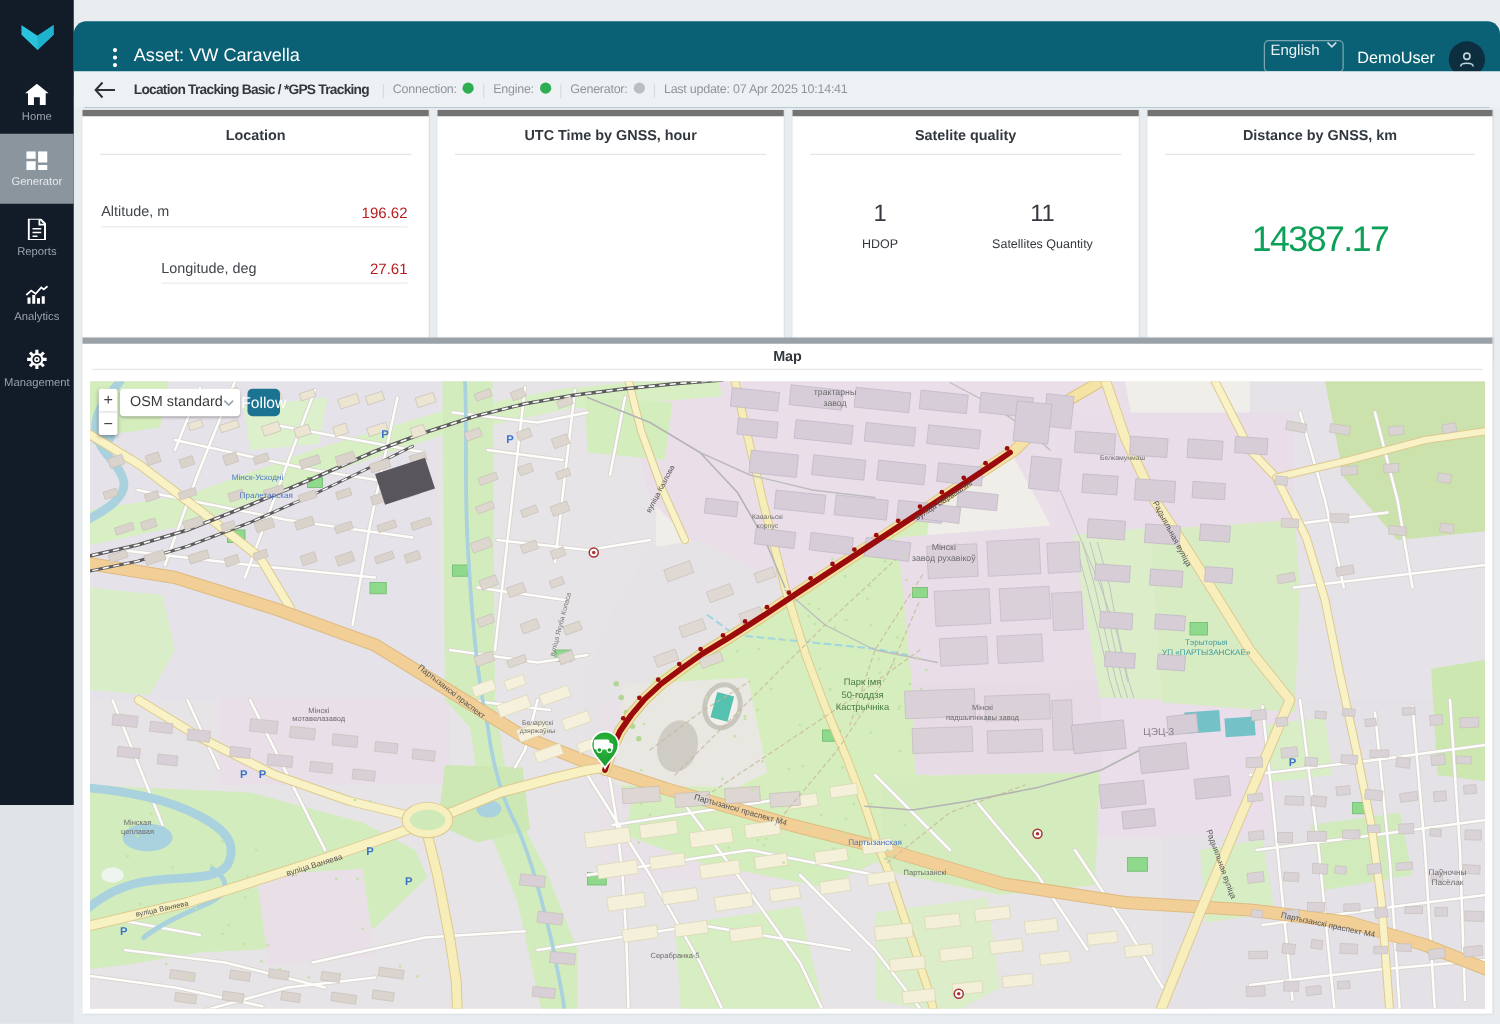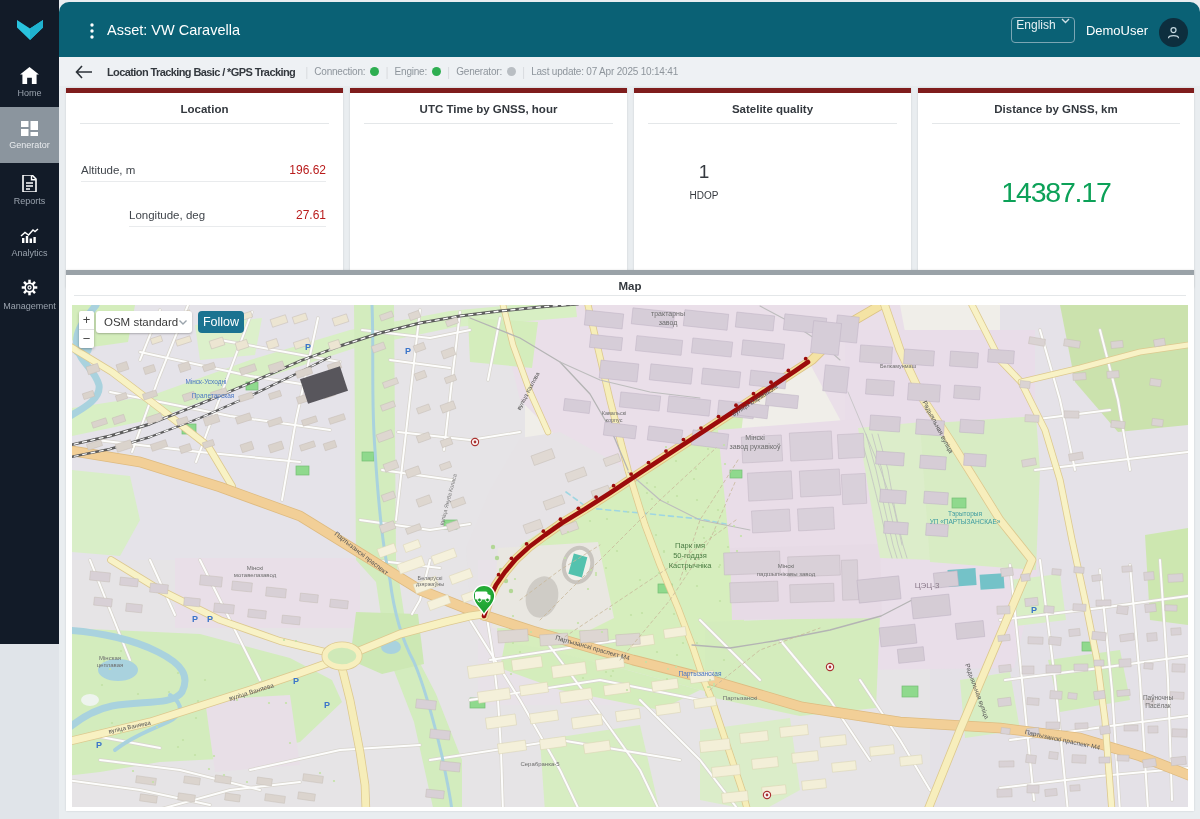--- a/index.html
+++ b/index.html
@@ -7,56 +7,56 @@
   body { background:#e9edf0; position:relative; }
   
   .sidebar { position:absolute; left:0; top:0; width:59px; height:644px; background:#121b28; z-index:30; }
   .logo { position:absolute; left:0; top:10px; width:59px; height:40px; display:flex; align-items:center; justify-content:center; }
   .nav { position:absolute; top:57px; left:0; width:59px; }
   .navitem { width:59px; display:flex; flex-direction:column; align-items:center; justify-content:center; color:#aeb6bf; }
   .navitem .lbl { font-size:9px; margin-top:4px; color:#99a2ad; }
   .navitem.sel { background:#8b959e; }
   .navitem.sel .lbl { color:#e8ebee; }
   
-  .header { position:absolute; left:59px; top:2px; width:1141px; height:69px; background:#0a6175;border-radius:10px; }
+  .header { position:absolute; left:59px; top:17px; width:1141px; height:69px; background:#0a6175;border-radius:10px; }
   .hdots { position:absolute; left:31px; top:21px; }
   .htitle { position:absolute; left:48px; top:20px; color:#fff; font-size:14.5px; }
   .engbtn { position:absolute; right:125px; top:15px; width:64px; height:26px; border:1px solid #7ba6b4; border-radius:4px; color:#e8f1f4; font-size:12px; display:flex; align-items:flex-start; justify-content:center; gap:5px;margin-left:26px; }
   .husr { position:absolute; right:52px; top:21px; color:#fff; font-size:13px; }
   .avatar { position:absolute; right:12px; top:16px; width:29px; height:29px; border-radius:50%; background:#0d2e3e; display:flex; align-items:center; justify-content:center; }
   
   .subhdr { position:absolute; left:59px; top:57px; width:1141px; height:29px; background:#eef1f4; display:flex; align-items:center; }
   .back { margin-left:13px; font-size:17px; color:#2c3238; }
   .sh-title { margin-left:14px; font-size:11px; font-weight:bold; color:#33383e; letter-spacing:-0.6px; }
   .sh-sep { color:#d9dcdf; margin:0 6px; font-size:12px; }
   .sh-lab { color:#8e959c; font-size:10px; letter-spacing:-0.2px; }
   .dot { display:inline-block; width:9px; height:9px; border-radius:50%; margin-left:5px; vertical-align:-1px; }
   .sh-upd { color:#8e959c; font-size:10px; letter-spacing:-0.2px; }
   
-  .card { position:absolute; top:88px; height:200px; background:#fff; border-top:5px solid #7f1d1d; box-shadow:0 0 2px rgba(0,0,0,.12); }
+  .card { position:absolute; top:88px; height:200px; background:#fff; border-top:5px solid #737373; box-shadow:0 0 2px rgba(0,0,0,.12); }
   .card .ct { text-align:center; font-size:11.5px; font-weight:bold; color:#33383e; margin-top:10px; }
   .card .cd { height:1px; background:#e4e7e9; margin:8px 14px 0 14px; }
   .bignum { position:absolute; left:0; right:0; top:83px; text-align:center; color:#0ca158; font-size:28.5px; letter-spacing:-1.2px; }
   .rowline { position:absolute; left:15px; right:17px; height:22.5px; border-bottom:1px solid #e9ebed; font-size:11.5px; color:#41464c; display:flex; align-items:center; justify-content:space-between; }
   .rowline b { font-weight:normal; color:#b91c1c; font-size:12px; }
   .sq { position:absolute; text-align:center; }
   .sq .n { font-size:19px; color:#35393f; }
   .sq .l { font-size:10px; color:#35393f; margin-top:7px; }
   
   .mapw { position:absolute; left:66px; top:270px; width:1128px; height:541px; background:#fff; border-top:5px solid #9aa2a8; box-shadow:0 0 2px rgba(0,0,0,.12); }
   .mapw .ct { text-align:center; font-size:11.5px; font-weight:bold; color:#33383e; margin-top:5px; }
   .mapw .cd { height:1px; background:#e4e7e9; margin:3px 8px 0 8px; }
   .mapbox { position:absolute; left:6px; top:30px; width:1116px; height:502px; overflow:hidden; background:#f1efe9; }
   
   .zoomctl { position:absolute; left:7px; top:6px; width:15px; height:37px; background:#fff; border-radius:2px; box-shadow:0 1px 3px rgba(0,0,0,.3); z-index:10; font-size:13px; color:#444; text-align:center; line-height:18px; }
   .zoomctl div:first-child { border-bottom:1px solid #e0e0e0; }
   .selctl { position:absolute; left:24px; top:6px; width:96px; height:22px; background:#fff; border-radius:3px; box-shadow:0 1px 2px rgba(0,0,0,.25); z-index:10; font-size:11.5px; color:#3a3a3a; display:flex; align-items:center; white-space:nowrap; letter-spacing:0; }
   .selctl span { margin-left:8px; }
   .selctl .chv { margin-left:auto; margin-right:6px; color:#9aa; font-size:10px; }
-  .followbtn { position:absolute; left:126px; top:6px; width:46px; height:22px; background:#1b7391; border-radius:4px; color:#fff; font-size:12.5px; display:flex; align-items:center; justify-content:center; z-index:10; }
+  .followbtn { position:absolute; left:126px; top:6px; width:26px; height:22px; background:#1b7391; border-radius:4px; color:#fff; font-size:12.5px; display:flex; align-items:center; justify-content:center; z-index:10; }
 .sbbot { position:absolute; left:0; top:644px; width:59px; height:175px; background:#e0e4e9; }
 </style>
 </head>
 <body>
 
   <div class="sidebar">
     <div class="logo">
       <svg width="26" height="20" viewBox="0 0 26 20">
         <path d="M0,0 L13,8.5 L26,0 L26,7.5 L13,20 L0,7.5 Z" fill="#29c3de"></path>
         <path d="M13,8.5 L26,0 L26,7.5 L13,20 Z" fill="#1fb2cf"></path>
@@ -161,20 +161,24 @@
   <div class="card" style="left:350px; width:277px;">
     <div class="ct">UTC Time by GNSS, hour</div>
     <div class="cd"></div>
   </div>
   <div class="card" style="left:634px; width:277px;">
     <div class="ct">Satelite quality</div>
     <div class="cd"></div>
     <div class="sq" style="left:55px; top:68px; width:30px;">
       <div class="n">1</div>
       <div class="l">HDOP</div>
+    </div>
+    <div class="sq" style="left:120px; top:68px; width:160px;">
+      <div class="n">11</div>
+      <div class="l">Satellites Quantity</div>
     </div>
   </div>
   <div class="card" style="left:918px; width:276px;">
     <div class="ct">Distance by GNSS, km</div>
     <div class="cd"></div>
     <div class="bignum">14387.17</div>
   </div>
 
   <div class="mapw">
     <div class="ct">Map</div>

